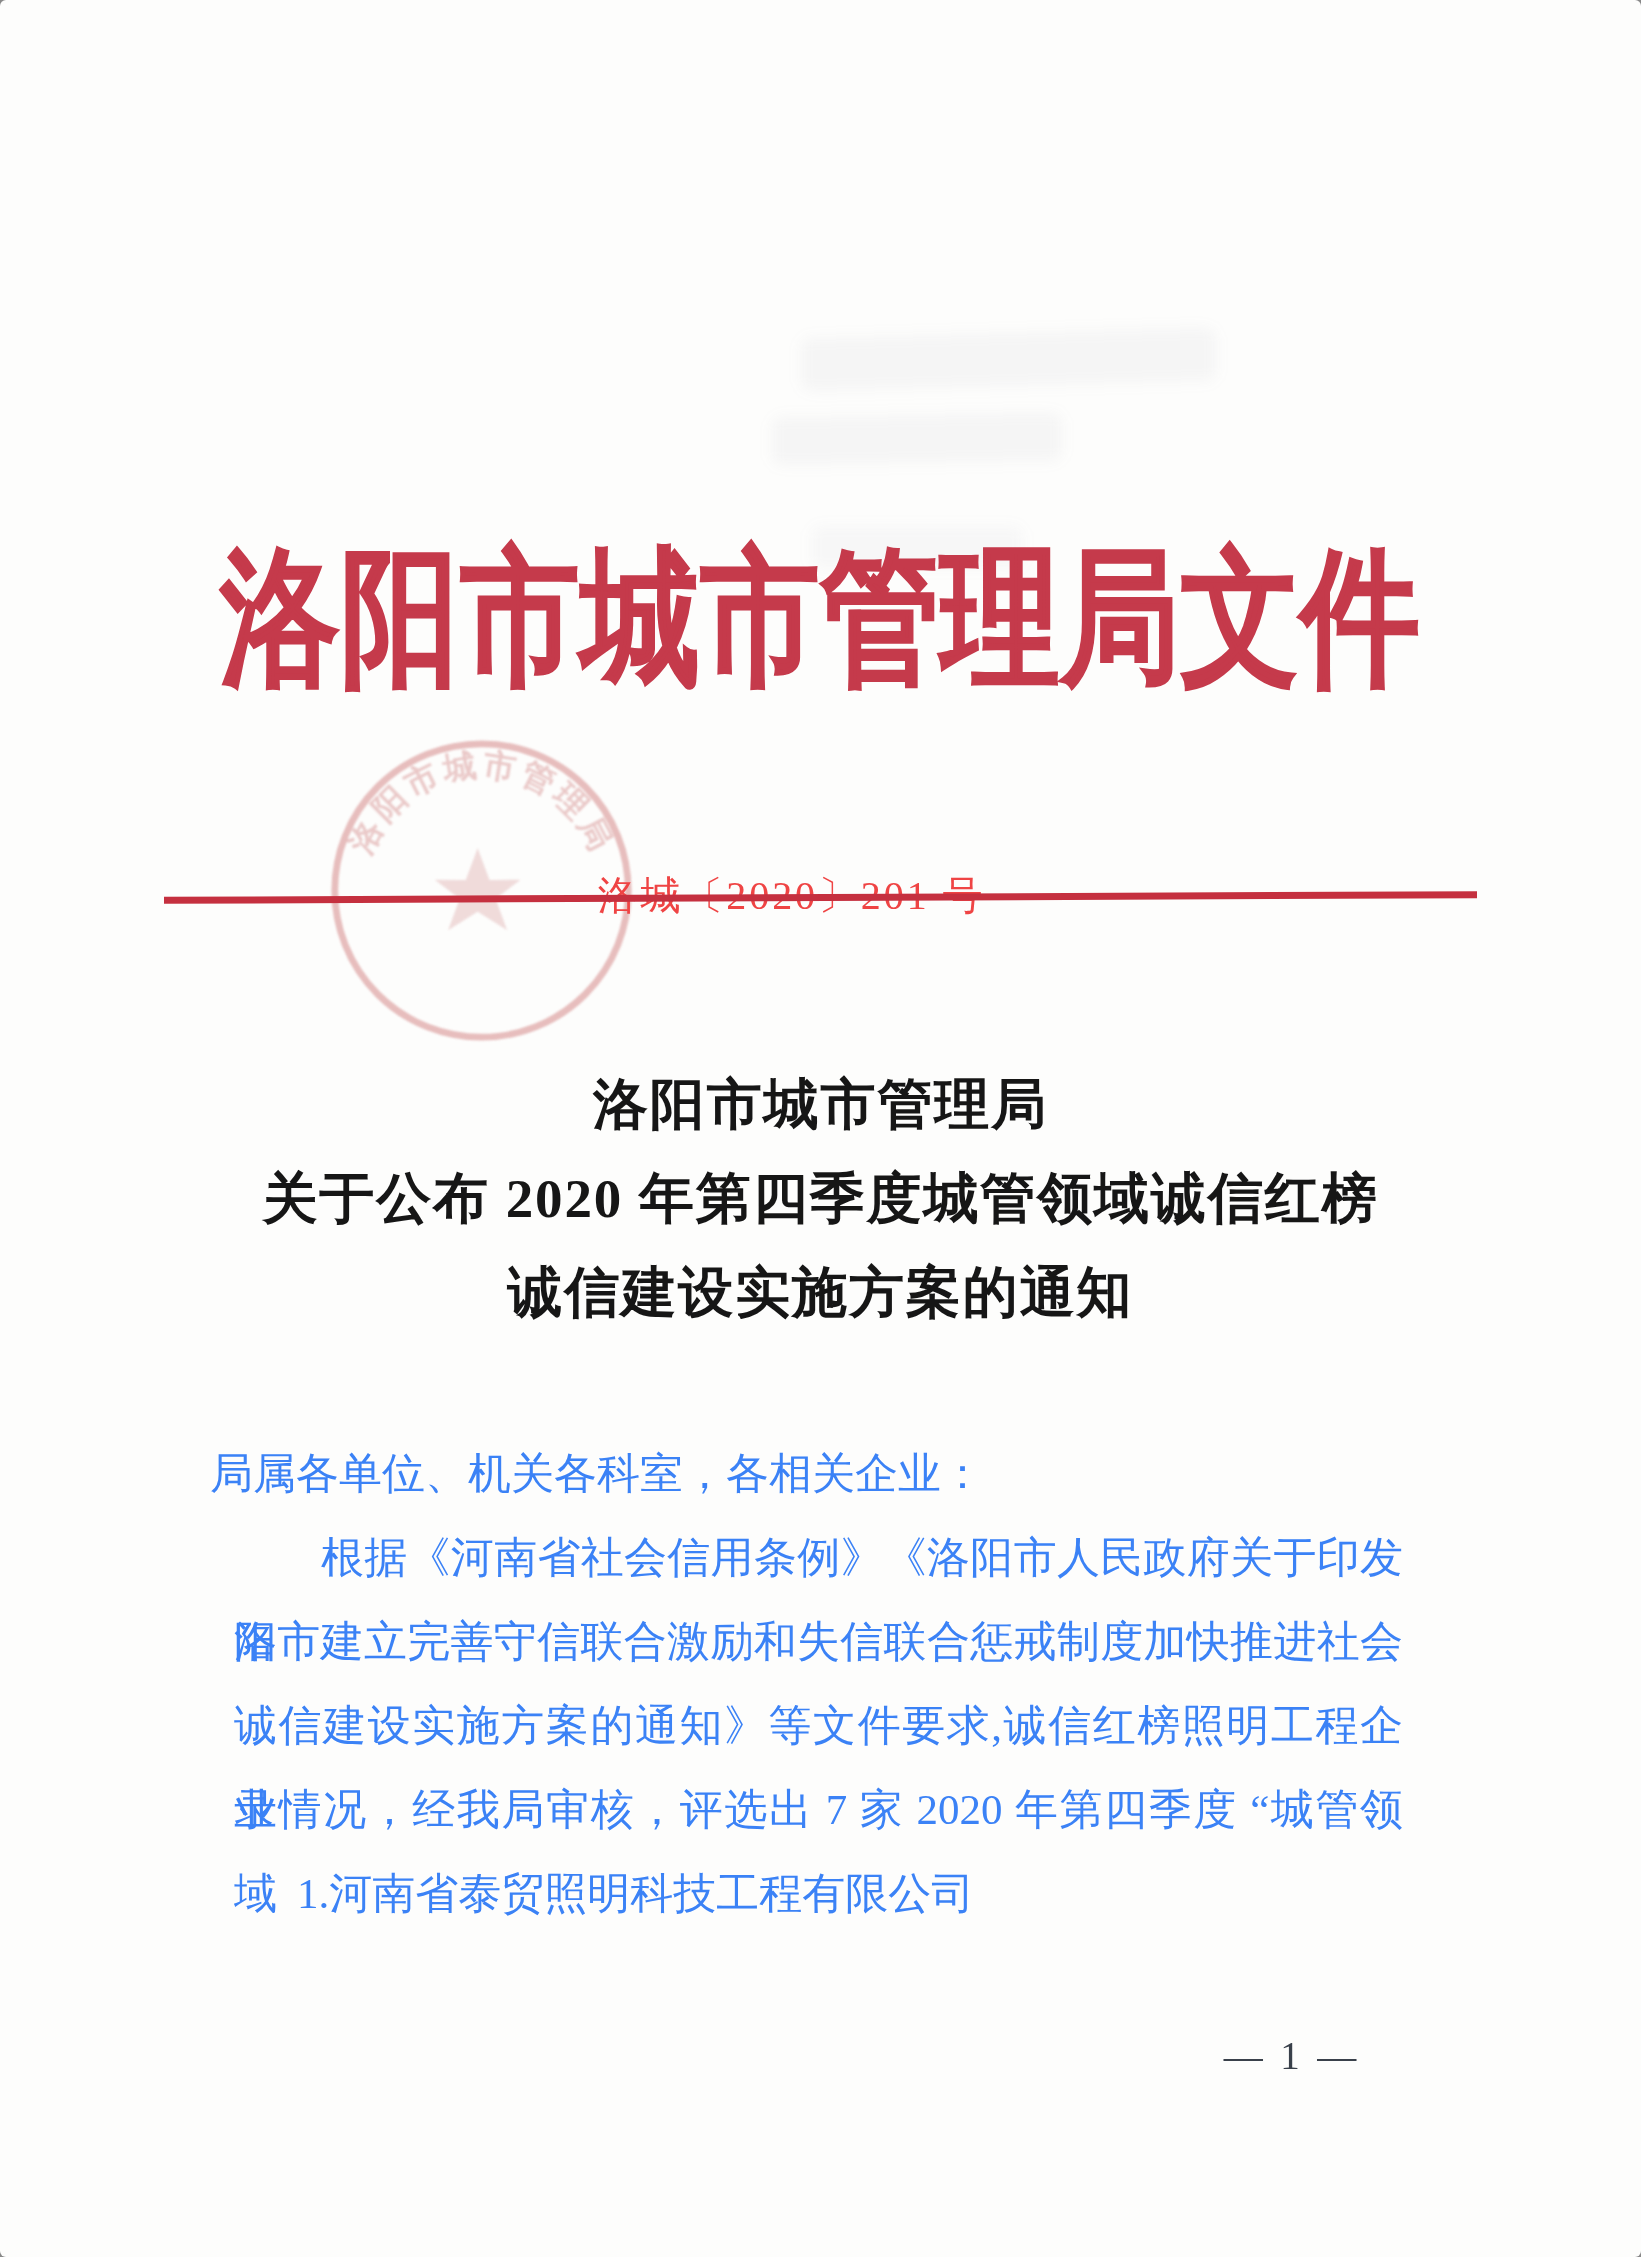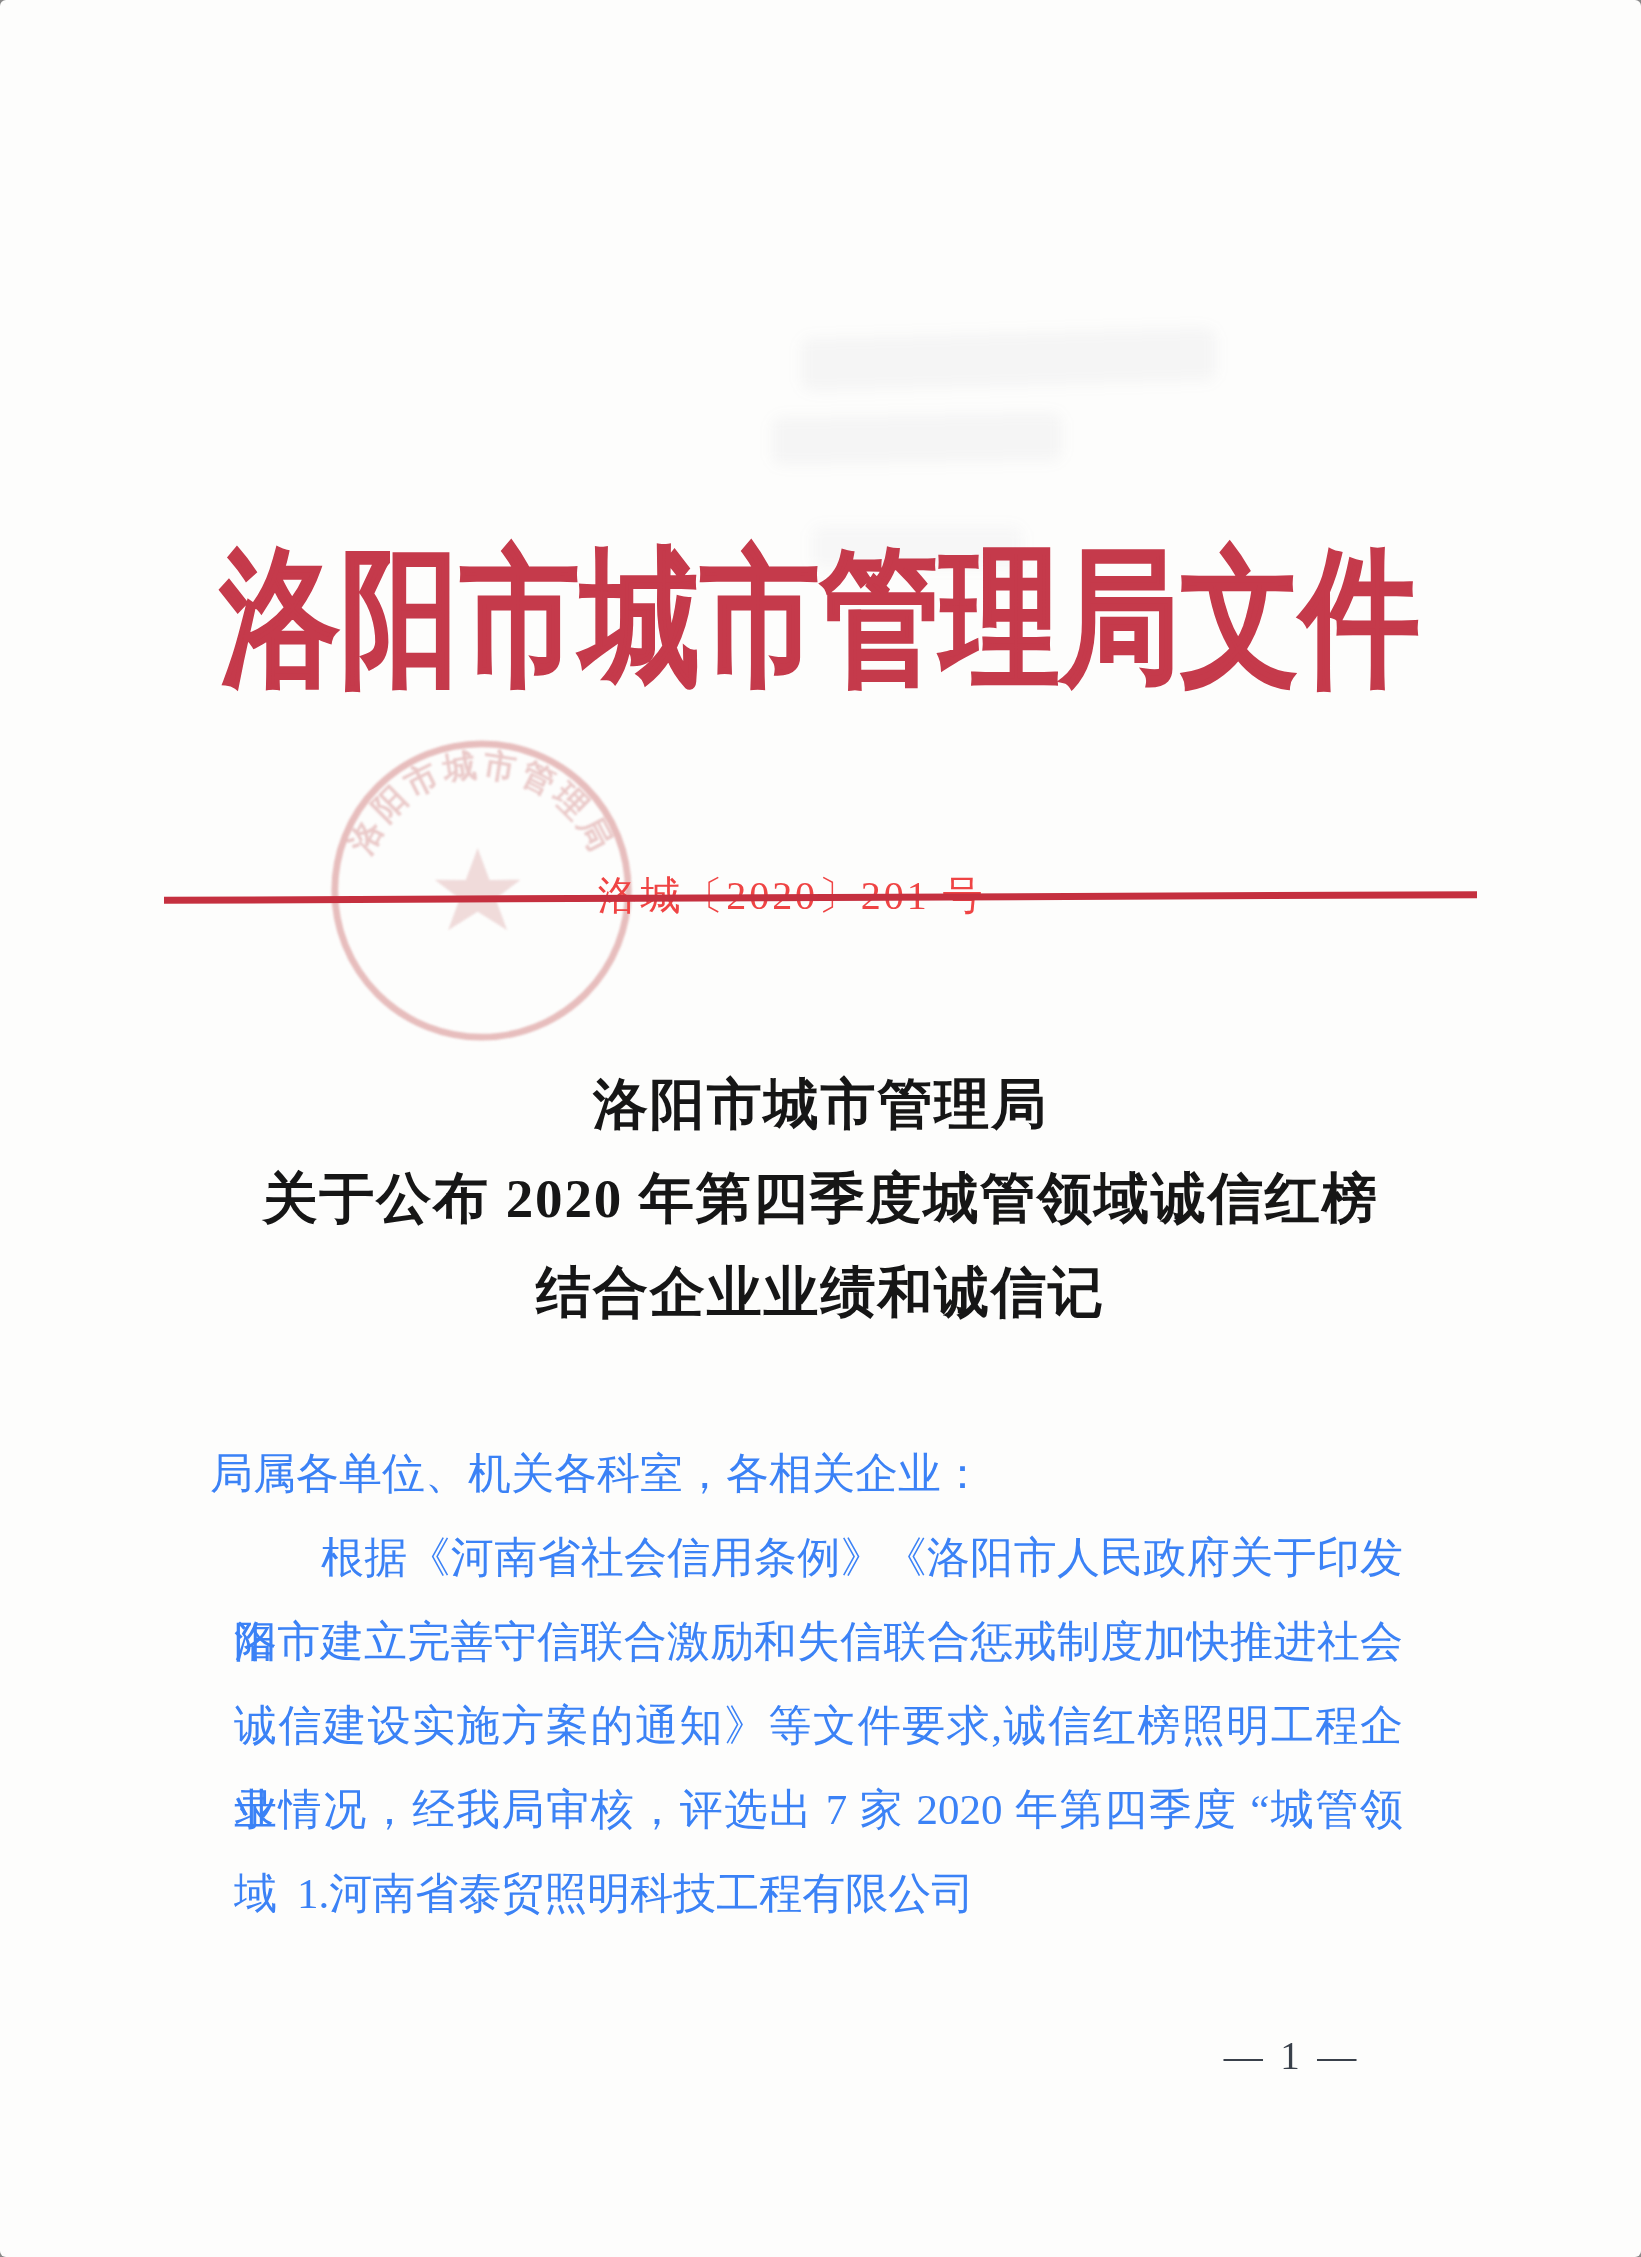--- a/index.html
+++ b/index.html
@@ -149,21 +149,21 @@
     </text>
   </svg>
 
   <div class="doc-number">洛城〔2020〕201 号</div>
 
   <div class="red-rule"></div>
 
   <div class="doc-title">
     <div>洛阳市城市管理局</div>
     <div>关于公布 2020 年第四季度城管领域诚信红榜</div>
-    <div>结合企业业绩和诚信记</div>
+    <div>诚信建设实施方案的通知</div>
   </div>
 
   <div class="body-text">
     <div class="line">局属各单位、机关各科室，各相关企业：</div>
     <div class="line just indent">根据《河南省社会信用条例》《洛阳市人民政府关于印发洛</div>
     <div class="line just">阳市建立完善守信联合激励和失信联合惩戒制度加快推进社会</div>
     <div class="line just">诚信建设实施方案的通知》等文件要求,诚信红榜照明工程企业</div>
     <div class="line just">录情况，经我局审核，评选出 7 家 2020 年第四季度 “城管领域</div>
     <div class="line indent">1.河南省泰贸照明科技工程有限公司</div>
   </div>

